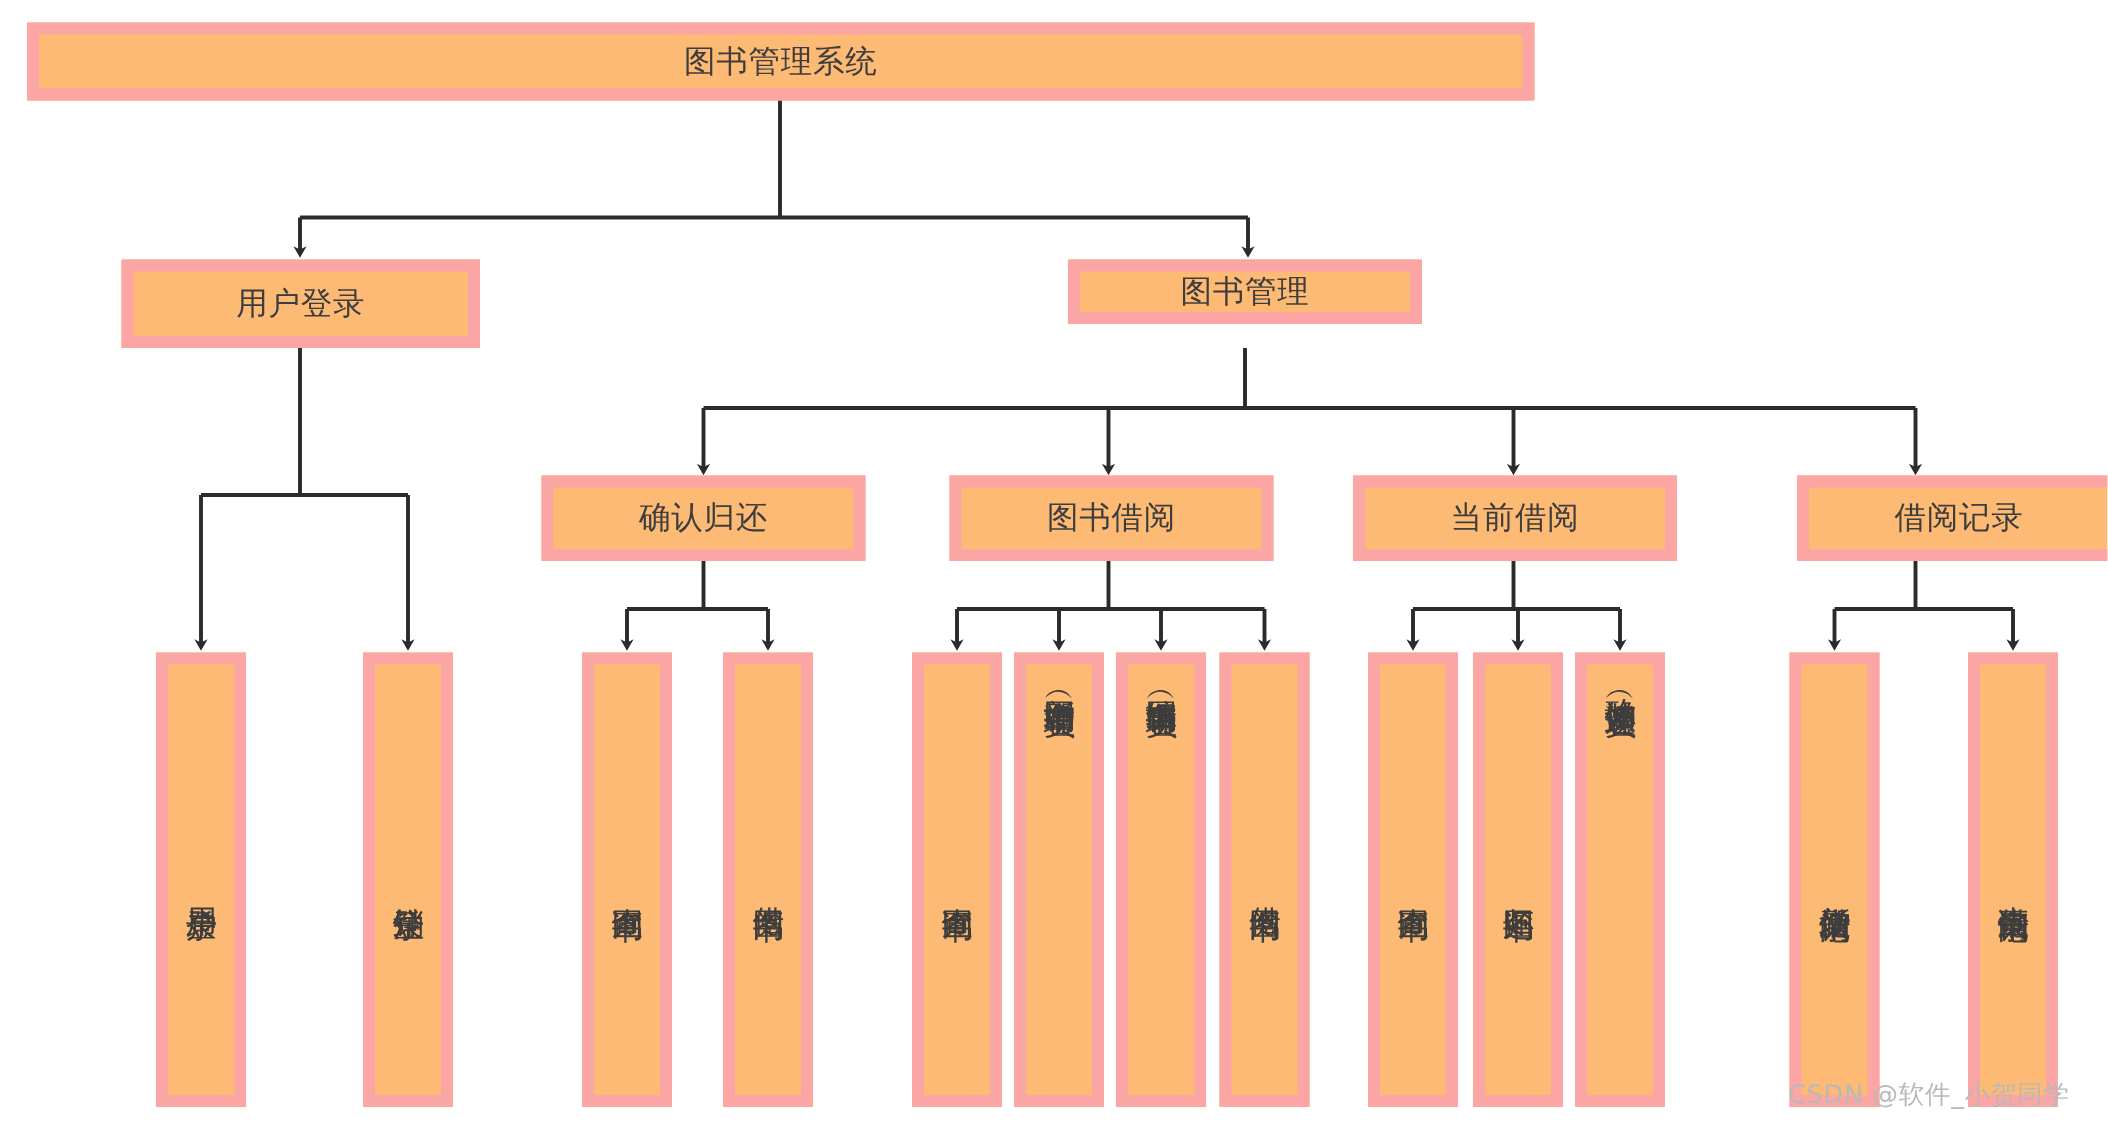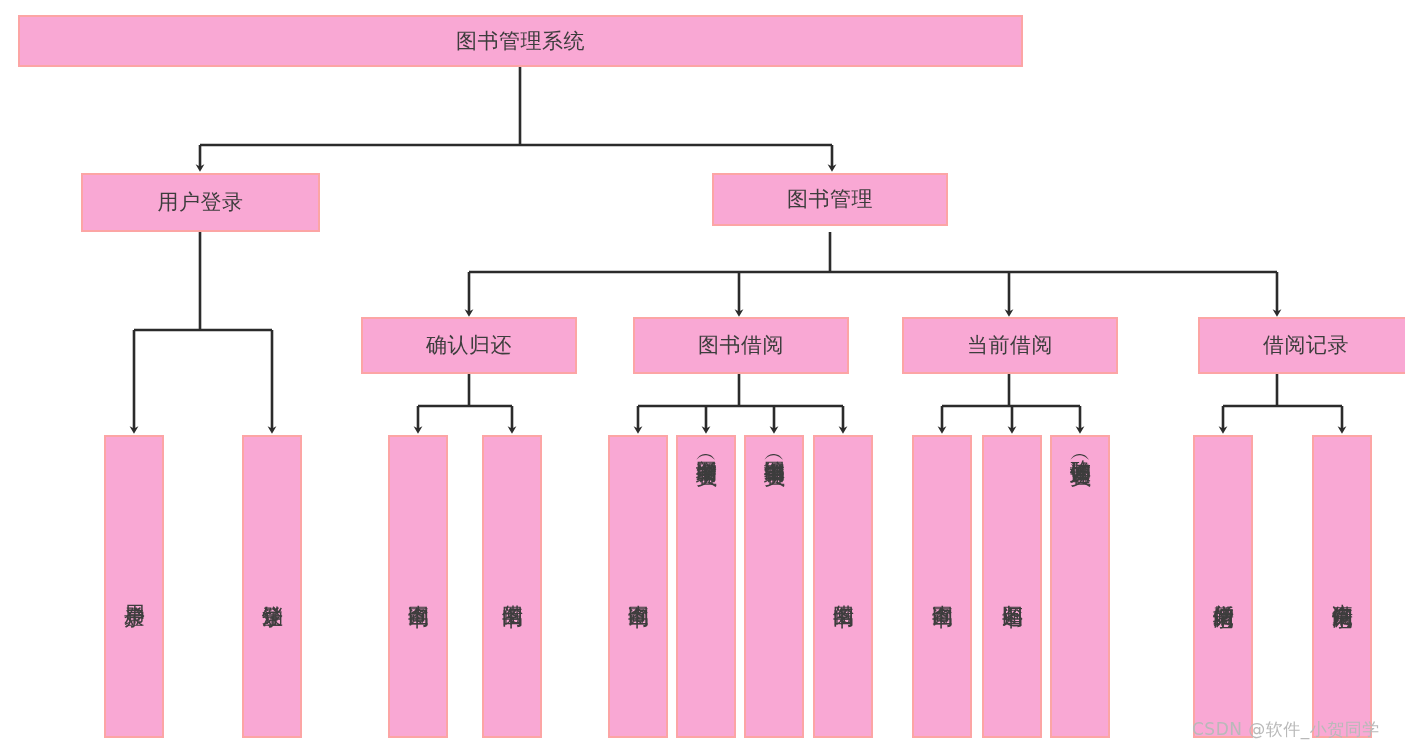--- a/index.html
+++ b/index.html
@@ -22,22 +22,22 @@
     position: absolute;
     left: 0;
     top: 0;
     width: 1405px;
     height: 747px;
     display: block;
   }
   .node-box {
     position: absolute;
     box-sizing: border-box;
-    background: #f9a8d4;
-    border: 2px solid #fca5a5;
+    background: #fdba74;
+    border: 8px solid #fca5a5;
     display: flex;
     align-items: center;
     justify-content: center;
   }
   .node-label {
     color: #3d3d3d;
     font-size: 21px;
     line-height: 1.18;
     letter-spacing: 0.5px;
     white-space: nowrap;
@@ -138,21 +138,21 @@
     </g>
   </svg>
 
   <div class="node-box" style="left:18px; top:15px; width:1005px; height:52px;">
     <span class="node-label">图书管理系统</span>
   </div>
 
   <div class="node-box" style="left:81px; top:173px; width:239px; height:59px;">
     <span class="node-label">用户登录</span>
   </div>
-  <div class="node-box" style="left:712px; top:173px; width:236px; height:53px;">
+  <div class="node-box" style="left:712px; top:173px; width:236px; height:43px;">
     <span class="node-label">图书管理</span>
   </div>
 
   <div class="node-box" style="left:361px; top:317px; width:216px; height:57px;">
     <span class="node-label">确认归还</span>
   </div>
   <div class="node-box" style="left:902px; top:317px; width:216px; height:57px;">
     <span class="node-label">当前借阅</span>
   </div>
   <div class="node-box" style="left:633px; top:317px; width:216px; height:57px;">

